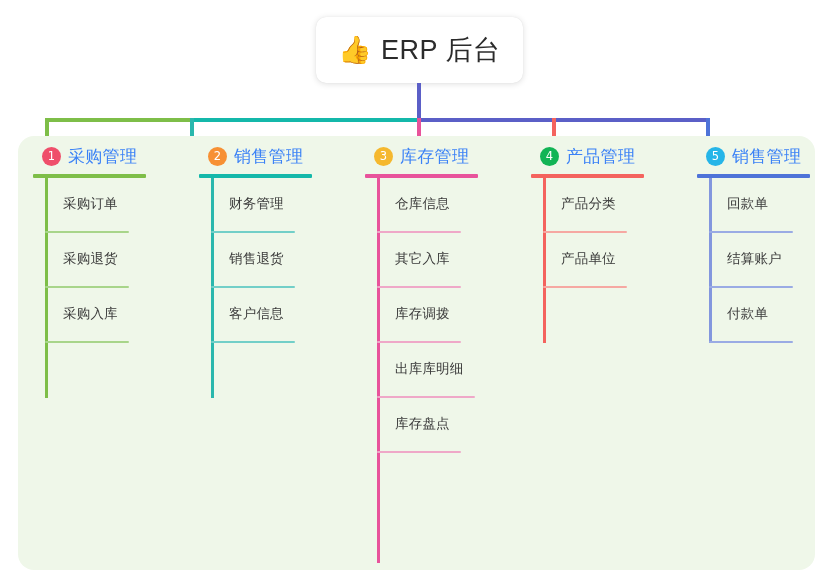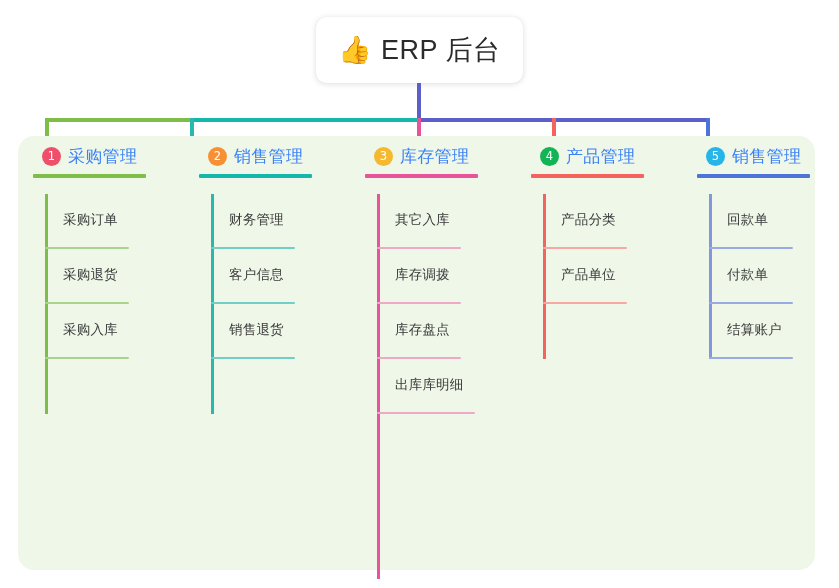--- a/index.html
+++ b/index.html
@@ -37,21 +37,21 @@
   .col{position:absolute;top:143px;}
   .col-head{display:flex;align-items:center;gap:7px;height:26px;padding-left:9px;}
   .badge{
     width:19px;height:19px;border-radius:50%;
     color:#fff;font-size:11.5px;line-height:19px;text-align:center;
     flex:0 0 auto;font-family:"DejaVu Sans",sans-serif;
   }
   .col-title{font-size:17px;color:#3b82f6;white-space:nowrap;letter-spacing:.3px;}
   .head-rule{height:4px;border-radius:1px;margin-top:5px;}
 
-  .leaves{position:relative;margin-top:16px;}
+  .leaves{position:relative;margin-top:0;}
   .spine{position:absolute;left:12px;top:0;width:3px;}
   .leaf{position:relative;height:55px;}
   .leaf-label{
     position:absolute;left:30px;top:17px;
     font-size:13.5px;color:#3a3a3a;white-space:nowrap;letter-spacing:.2px;
   }
   .leaf-rule{position:absolute;left:12px;bottom:0;height:2px;border-radius:1px;}
 </style>
 </head>
 <body>
@@ -109,53 +109,57 @@
           <span class="col-title">销售管理</span>
         </div>
         <div class="head-rule" style="width: 113px; background: rgb(20, 184, 170);"></div>
         <div class="leaves">
           <div class="spine" style="background: rgb(42, 183, 173); height: 220px;"></div>
           <div class="leaf">
             <span class="leaf-label">财务管理</span>
             <div class="leaf-rule" style="width: 84px; background: rgb(114, 207, 200);"></div>
           </div>
           <div class="leaf">
+            <span class="leaf-label">销售退货</span>
+            <div class="leaf-rule" style="width: 84px; background: rgb(114, 207, 200);"></div>
+          </div>
+          <div class="leaf">
             <span class="leaf-label">客户信息</span>
             <div class="leaf-rule" style="width: 84px; background: rgb(114, 207, 200);"></div>
           </div>
-          <div class="leaf">
-            <span class="leaf-label">销售退货</span>
-            <div class="leaf-rule" style="width: 84px; background: rgb(114, 207, 200);"></div>
-          </div>
         </div>
       </div>
       <div class="col" style="left: 365px;">
         <div class="col-head">
           <span class="badge" style="background: rgb(245, 184, 46);">3</span>
           <span class="col-title">库存管理</span>
         </div>
         <div class="head-rule" style="width: 113px; background: rgb(232, 83, 155);"></div>
         <div class="leaves">
           <div class="spine" style="background: rgb(232, 83, 155); height: 385px;"></div>
           <div class="leaf">
+            <span class="leaf-label">仓库信息</span>
+            <div class="leaf-rule" style="width: 84px; background: rgb(239, 168, 200);"></div>
+          </div>
+          <div class="leaf">
             <span class="leaf-label">其它入库</span>
             <div class="leaf-rule" style="width: 84px; background: rgb(239, 168, 200);"></div>
           </div>
           <div class="leaf">
             <span class="leaf-label">库存调拨</span>
-            <div class="leaf-rule" style="width: 84px; background: rgb(239, 168, 200);"></div>
-          </div>
-          <div class="leaf">
-            <span class="leaf-label">库存盘点</span>
             <div class="leaf-rule" style="width: 84px; background: rgb(239, 168, 200);"></div>
           </div>
           <div class="leaf">
             <span class="leaf-label">出库库明细</span>
             <div class="leaf-rule" style="width: 98px; background: rgb(239, 168, 200);"></div>
           </div>
+          <div class="leaf">
+            <span class="leaf-label">库存盘点</span>
+            <div class="leaf-rule" style="width: 84px; background: rgb(239, 168, 200);"></div>
+          </div>
         </div>
       </div>
       <div class="col" style="left: 531px;">
         <div class="col-head">
           <span class="badge" style="background: rgb(18, 180, 85);">4</span>
           <span class="col-title">产品管理</span>
         </div>
         <div class="head-rule" style="width: 113px; background: rgb(244, 99, 94);"></div>
         <div class="leaves">
           <div class="spine" style="background: rgb(244, 99, 94); height: 165px;"></div>
@@ -175,24 +179,24 @@
           <span class="col-title">销售管理</span>
         </div>
         <div class="head-rule" style="width: 113px; background: rgb(78, 115, 216);"></div>
         <div class="leaves">
           <div class="spine" style="background: rgb(131, 151, 222); height: 165px;"></div>
           <div class="leaf">
             <span class="leaf-label">回款单</span>
             <div class="leaf-rule" style="width: 84px; background: rgb(154, 171, 228);"></div>
           </div>
           <div class="leaf">
+            <span class="leaf-label">结算账户</span>
+            <div class="leaf-rule" style="width: 84px; background: rgb(154, 171, 228);"></div>
+          </div>
+          <div class="leaf">
             <span class="leaf-label">付款单</span>
             <div class="leaf-rule" style="width: 84px; background: rgb(154, 171, 228);"></div>
           </div>
-          <div class="leaf">
-            <span class="leaf-label">结算账户</span>
-            <div class="leaf-rule" style="width: 84px; background: rgb(154, 171, 228);"></div>
-          </div>
         </div>
       </div>
     </div>
 
 </div>
 
 </body></html>

